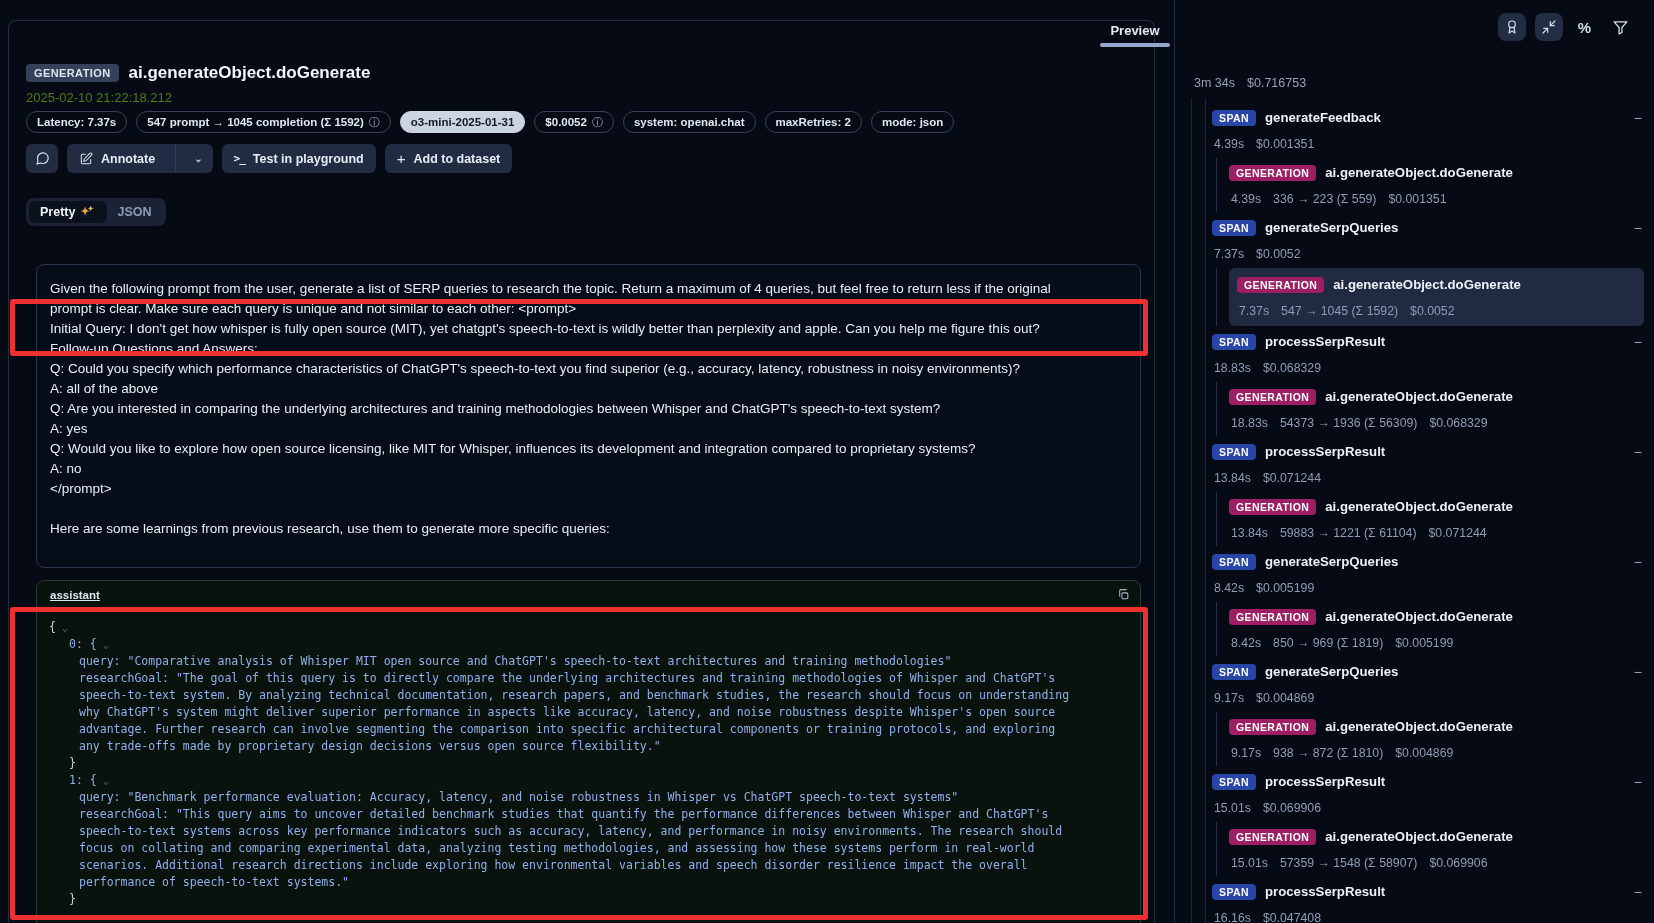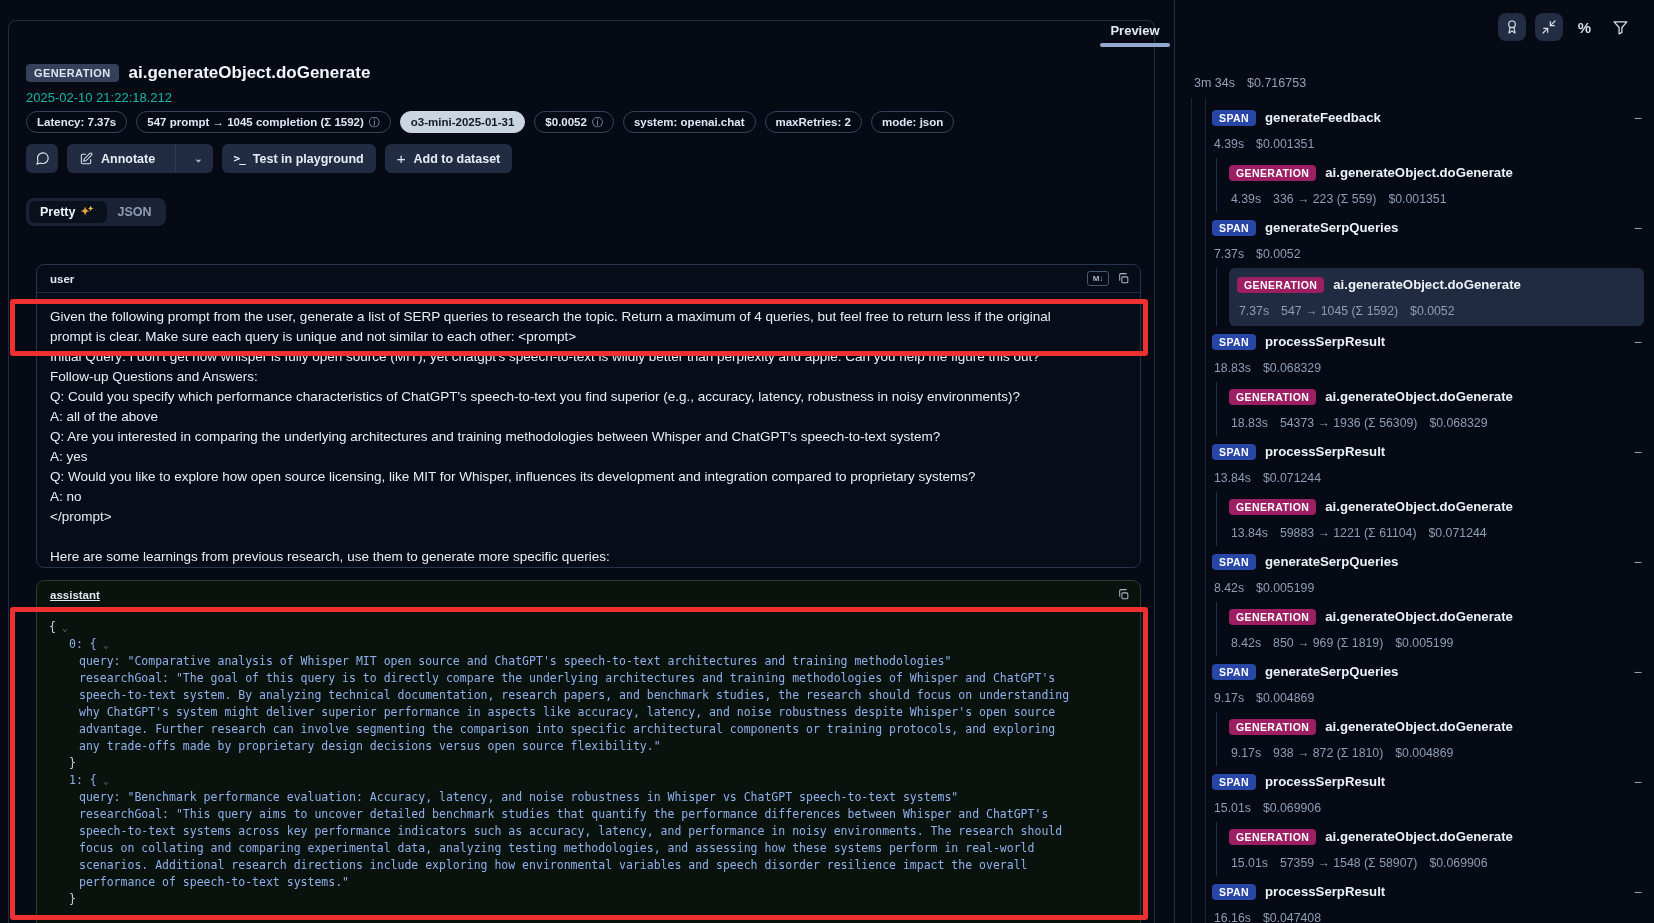--- a/index.html
+++ b/index.html
@@ -23,21 +23,21 @@
   }
   .tab-preview .underline { position:absolute; left:2px; right:2px; bottom:-2px; height:4px; background:#93a8cd; border-radius:2px; }
 
   
   .hdr-row { display:flex; align-items:center; gap:10px; }
   .type-badge {
     background:#33415b; color:#dce4f0; font-size:11px; font-weight:700;
     padding:3px 8px; border-radius:4px; letter-spacing:.4px;
   }
   .obs-title { font-size:17px; font-weight:700; color:#f3f6fa; }
-  .timestamp { margin-top:7px; font-size:13px; color:#14b8a6; }
+  .timestamp { margin-top:7px; font-size:13px; color:#4d7c0f; }
 
   .pills { margin-top:6px; display:flex; align-items:center; gap:9px; }
   .pill {
     display:inline-flex; align-items:center; gap:5px; height:22px;
     border:1px solid #334258; border-radius:999px; padding:0 10px;
     font-size:11.5px; font-weight:600; color:#dfe7f2; white-space:nowrap;
   }
   .pill-light { background:#cbd5e1; border-color:#cbd5e1; color:#121a28; }
   .pill .info { color:#9fb0c8; font-size:11px; font-weight:400; }
 
@@ -195,31 +195,20 @@
       <span>Pretty</span>
       <span class="sparkle">✦<small>✦</small></span>
     </span>
     <span class="opt">
       <span>JSON</span>
     </span>
   </div>
 
   
   <div class="panel msg-user">
-    <div class="panel-head">
-      <span>user</span>
-      <span class="spacer"></span>
-      <span class="mdbox">M↓</span>
-      <span class="copybtn">
-        <svg width="13" height="13" viewBox="0 0 24 24" fill="none" stroke="currentColor" stroke-width="1.9" stroke-linecap="round" stroke-linejoin="round">
-            <rect x="9" y="9" width="11" height="11" rx="2"></rect>
-            <path d="M5 15V5a2 2 0 0 1 2-2h10"></path>
-          </svg>
-      </span>
-    </div>
     <div class="user-text">Given the following prompt from the user, generate a list of SERP queries to research the topic. Return a maximum of 4 queries, but feel free to return less if the original prompt is clear. Make sure each query is unique and not similar to each other: &lt;prompt&gt;
 Initial Query: I don't get how whisper is fully open source (MIT), yet chatgpt's speech-to-text is wildly better than perplexity and apple. Can you help me figure this out?
 Follow-up Questions and Answers:
 Q: Could you specify which performance characteristics of ChatGPT's speech-to-text you find superior (e.g., accuracy, latency, robustness in noisy environments)?
 A: all of the above
 Q: Are you interested in comparing the underlying architectures and training methodologies between Whisper and ChatGPT's speech-to-text system?
 A: yes
 Q: Would you like to explore how open source licensing, like MIT for Whisper, influences its development and integration compared to proprietary systems?
 A: no
 &lt;/prompt&gt;

